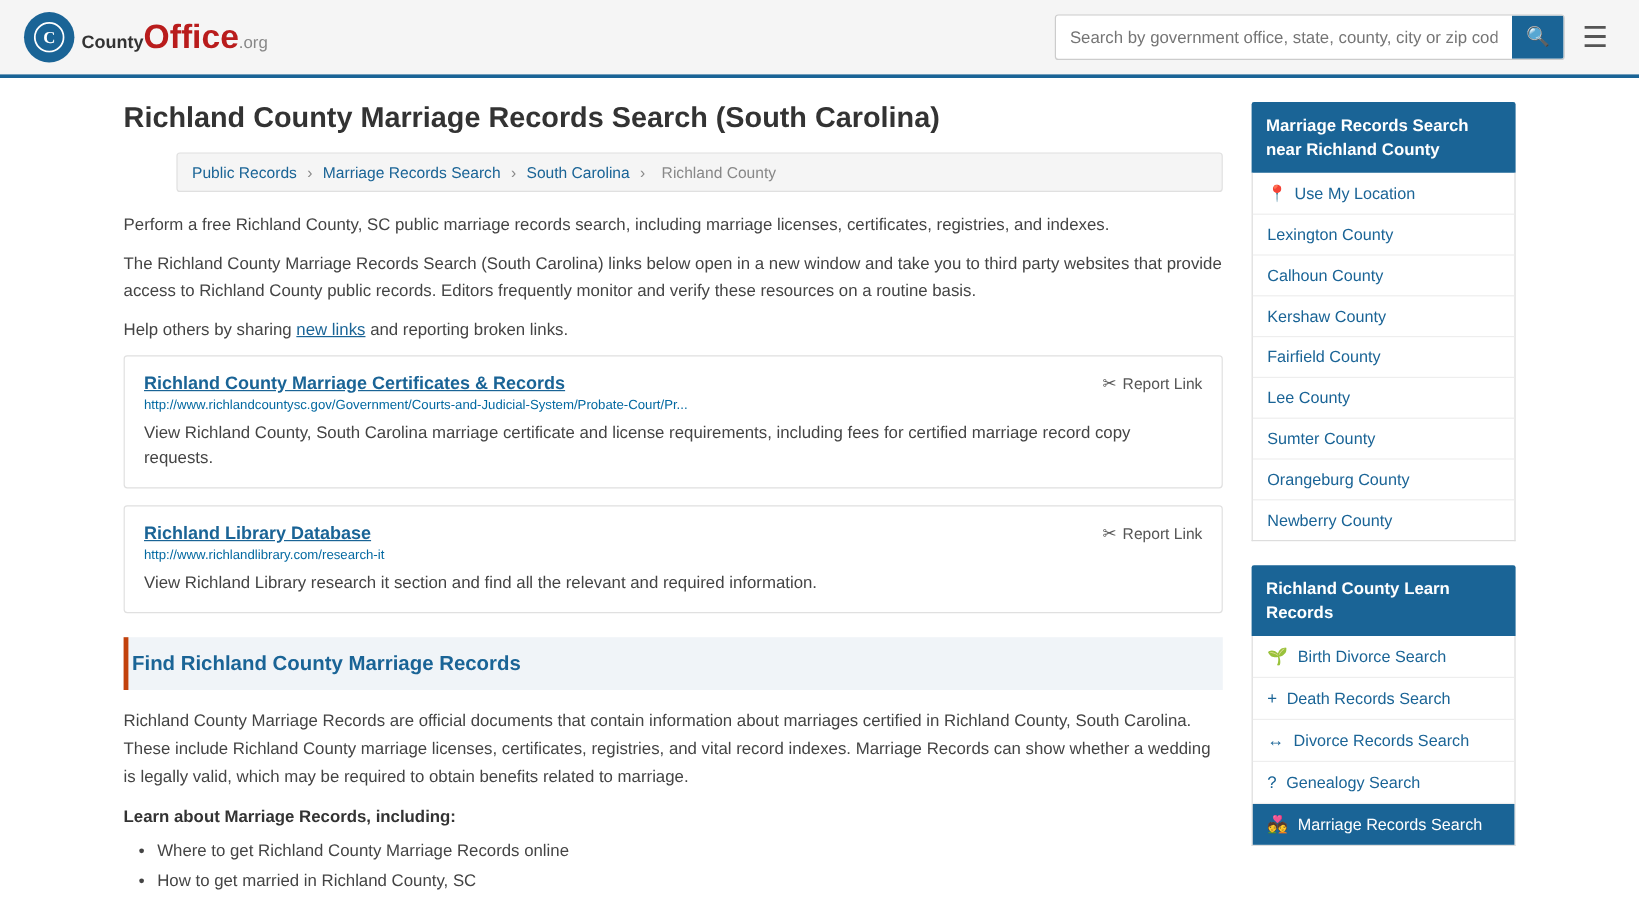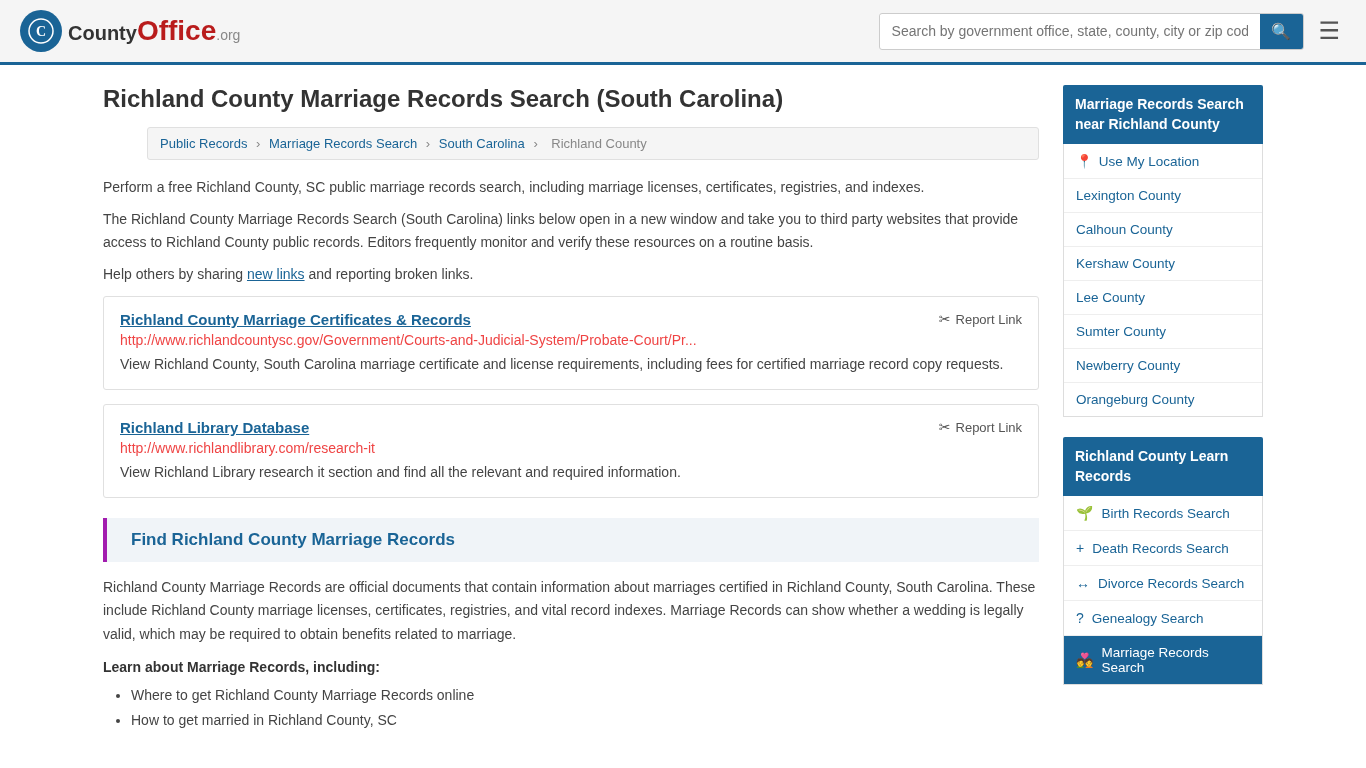--- a/index.html
+++ b/index.html
@@ -128,34 +128,34 @@
       display: flex;
       align-items: center;
       gap: 5px;
       color: #555;
       font-size: 13px;
       cursor: pointer;
       white-space: nowrap;
     }
     .report-link-icon { font-size: 14px; }
     .link-card-url {
-      color: #ef4444;
-      font-size: 14px;
+      color: #0369a1;
+      font-size: 11px;
       margin-bottom: 6px;
     }
     .link-card-desc {
       color: #444;
       line-height: 1.5;
       font-size: 14px;
     }
 
     .section-header {
       background: #f0f4f8;
-      border-left: 4px solid #a21caf;
-      padding: 12px 24px;
+      border-left: 4px solid #c2410c;
+      padding: 12px 3px;
       font-size: 17px;
       font-weight: bold;
       color: #1a6496;
       margin: 20px 0 14px;
     }
 
     .section-text {
       line-height: 1.7;
       color: #444;
       margin-bottom: 12px;
@@ -167,21 +167,21 @@
     }
     .section-list {
       list-style: disc;
       padding-left: 28px;
       color: #444;
       line-height: 1.8;
     }
 
     
     .sidebar {
-      width: 200px;
+      width: 220px;
       flex-shrink: 0;
     }
     .sidebar-section {
       margin-bottom: 20px;
     }
     .sidebar-title {
       background: #1a6496;
       color: white;
       padding: 10px 12px;
       font-weight: bold;
@@ -227,21 +227,21 @@
 
 <div class="header">
   <div class="logo-area">
     <div class="logo-circle">
       <svg width="26" height="26" viewBox="0 0 26 26" fill="none">
         <circle cx="13" cy="13" r="12" fill="#1a6496" stroke="white" stroke-width="1.5"></circle>
         <text x="13" y="18" text-anchor="middle" fill="white" font-size="14" font-family="serif" font-weight="bold">C</text>
       </svg>
     </div>
     <div>
-      <span style="font-size:20px;font-weight:bold;color:#333;">County</span><span style="font-size:28px;font-weight:bold;color:#b91c1c;">Office</span><span style="color:#888;font-size:14px;text-align:right;">.org</span>
+      <span style="font-size:15px;font-weight:bold;color:#333;">County</span><span style="font-size:28px;font-weight:bold;color:#b91c1c;">Office</span><span style="color:#888;font-size:14px;text-align:right;">.org</span>
     </div>
   </div>
   <div class="search-area">
     <div class="search-bar">
       <input type="text" placeholder="Search by government office, state, county, city or zip code" style="">
       <button>🔍</button>
     </div>
     <div class="menu-icon">☰</div>
   </div>
 </div>
@@ -315,40 +315,43 @@
         <a href="#">
           <span>Lexington County</span>
         </a>
         <a href="#">
           <span>Calhoun County</span>
         </a>
         <a href="#">
           <span>Kershaw County</span>
         </a>
         <a href="#">
+          <span>Fairfield County</span>
+        </a>
+        <a href="#">
           <span>Lee County</span>
         </a>
         <a href="#">
           <span>Sumter County</span>
         </a>
         <a href="#">
+          <span>Orangeburg County</span>
+        </a>
+        <a href="#">
           <span>Newberry County</span>
-        </a>
-        <a href="#">
-          <span>Orangeburg County</span>
         </a>
       </div>
     </div>
 
     <div class="sidebar-section">
       <div class="sidebar-title">Richland County Learn Records</div>
       <div class="sidebar-list sidebar-public-list">
         <a href="#">
           <span class="sidebar-icon">🌱</span>
-          <span>Birth Records Search</span>
+          <span>Birth Divorce Search</span>
         </a>
         <a href="#">
           <span class="sidebar-icon">+</span>
           <span>Death Records Search</span>
         </a>
         <a href="#">
           <span class="sidebar-icon">↔</span>
           <span>Divorce Records Search</span>
         </a>
         <a href="#">

